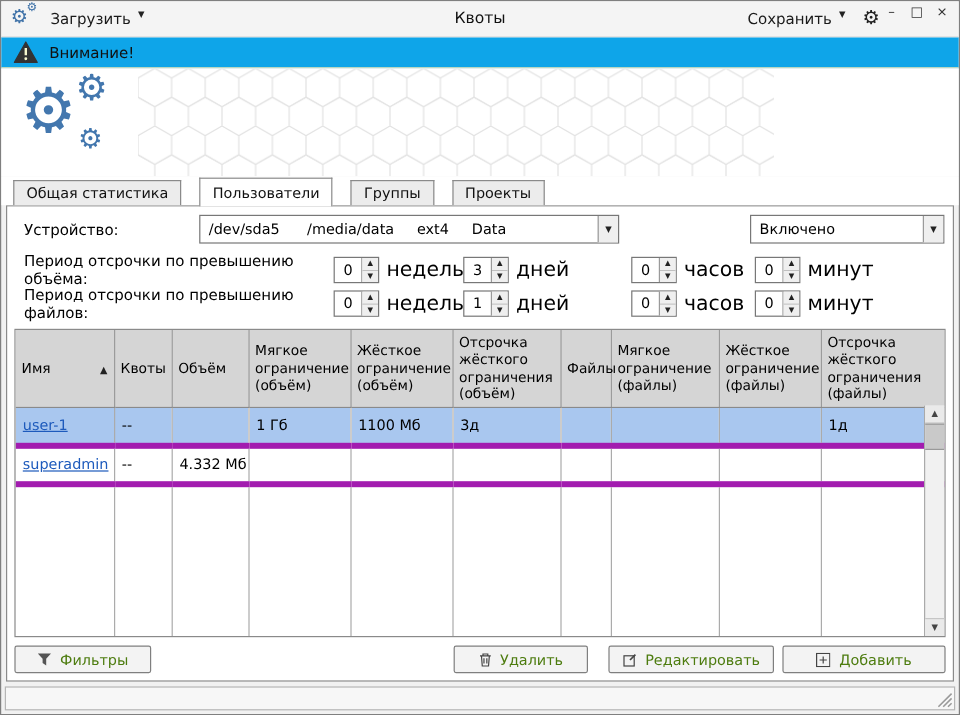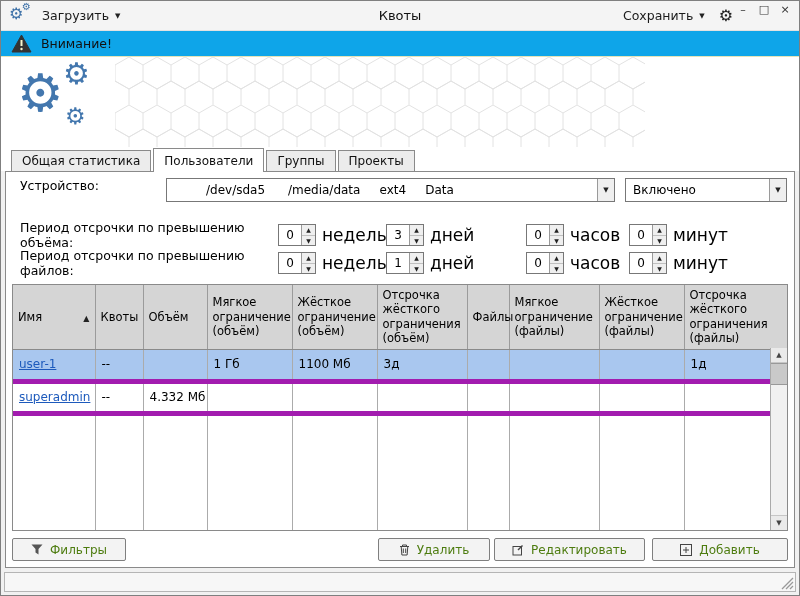--- a/index.html
+++ b/index.html
@@ -9,21 +9,21 @@
             display:flex; flex-direction:column; position:relative; overflow:hidden; }
 
   
   .titlebar { height:30px; background:#f4f4f4; border-bottom:1px solid #e2e2e2;
               display:flex; align-items:center; padding:0 8px; position:relative; flex:none; }
   .tb-left { display:flex; align-items:center; gap:7px; z-index:2; }
   .app-icon { position:relative; width:26px; height:24px; color:#3f72a8; }
   .app-icon .ai1 { position:absolute; left:0; top:2px; font-size:16px; line-height:1; }
   .app-icon .ai2 { position:absolute; left:13px; top:-2px; font-size:10px; line-height:1; }
   .tb-menu { background:none; border:none; font-family:"DejaVu Sans",sans-serif; font-size:12.5px;
-             color:#1a1a1a; display:flex; align-items:center; gap:6px; cursor:default; }
+             color:#1a1a1a; display:flex; gap:6px; cursor:default; }
   .caret { font-size:7px; color:#222; }
   .tb-title { position:absolute; left:0; right:0; text-align:center; font-size:13px; color:#111; z-index:1; }
   .tb-right { margin-left:auto; display:flex; align-items:center; gap:14px; padding-right:58px; z-index:2; }
   .gear-btn { background:none; border:none; font-size:16px; color:#222; line-height:1; cursor:default; }
   .win-controls { position:absolute; top:2px; right:8px; display:flex; gap:9px;
                   font-size:11px; color:#333; z-index:3; }
   .win-controls span { width:12px; text-align:center; line-height:13px; cursor:default; }
 
   
   .warnbar { height:26px; background:#0ea5e9; border-bottom:1px solid #e4e4b9; flex:none;
@@ -34,37 +34,37 @@
   .apphead { height:90px; background:#fff; position:relative; flex:none; overflow:hidden; }
   .hexbg { position:absolute; left:114px; top:0; }
   .logo { position:absolute; left:16px; top:4px; width:90px; height:84px; color:#4377ae; }
   .logo .g1 { position:absolute; left:0; top:6px; font-size:52px; line-height:1; }
   .logo .g2 { position:absolute; left:46px; top:-2px; font-size:30px; line-height:1; }
   .logo .g3 { position:absolute; left:48px; top:44px; font-size:23px; line-height:1; }
   .app-desc { position:absolute; left:120px; top:40px; font-size:12.5px; color:#000; z-index:1; }
 
   
   .tabstrip { height:24px; background:#fff; padding-left:10px; display:flex; align-items:flex-end;
-              position:relative; z-index:2; flex:none; }
+              position:relative; z-index:2; flex:none;gap:13px; }
   .tab { border:1px solid #8a8a8a; border-bottom:none; background:#ececec; height:21px;
          font-size:12px; color:#111; padding:3px 10px 0; margin-right:2px; white-space:nowrap; cursor:default; }
   .tab.active { background:#fff; height:24px; padding-top:5px; margin-bottom:-1px; position:relative; z-index:3; }
 
   
   .panel { flex:1; margin:0 4px; border:1px solid #8a8a8a; background:#fff;
            display:flex; flex-direction:column; padding:6px; min-height:0; position:relative; z-index:1; }
   .lbl { font-size:12.5px; color:#000; }
-  .row-device { display:flex; align-items:flex-start; height:26px; margin-bottom:18px; flex:none; }
+  .row-device { display:flex; align-items:center; height:26px; margin-bottom:8px; flex:none; }
   .row-device .lbl { width:154px; padding-left:8px; }
   .combo { height:24px; border:1px solid #777; background:#fff; display:flex; align-items:stretch; }
   .combo-text { flex:1; display:flex; align-items:center; padding:0 7px; font-size:12px;
                 white-space:pre; overflow:hidden; }
   .combo-btn { width:17px; border-left:1px solid #9a9a9a; background:#efefef;
                display:flex; align-items:center; justify-content:center; font-size:7px; color:#222; }
-  .combo.device { width:449px;padding-left:32px; }
+  .combo.device { width:350px; }
   .combo.state { width:162px; margin-left:auto; margin-right:1px; }
 
   .grace-row { display:flex; align-items:center; height:26px; margin-bottom:2px; flex:none; }
   .grace-row .lbl { width:266px; padding-left:8px; }
   .sgroup { display:flex; align-items:center; }
   .sg1 { width:108px; } .sg2 { width:140px; } .sg3 { width:103px; }
   .spin { width:38px; height:22px; border:1px solid #777; background:#fff; display:flex; flex:none; }
   .spin-val { flex:1; display:flex; align-items:center; justify-content:center; font-size:12px; }
   .spin-btns { width:14px; border-left:1px solid #9a9a9a; display:flex; flex-direction:column; }
   .spin-btns span { flex:1; display:flex; align-items:center; justify-content:center;
@@ -97,21 +97,21 @@
   .vs-btn.down { position:absolute; left:0; right:0; bottom:0; border-top:1px solid #c6c6c6; }
   .vs-thumb { height:22px; background:#c9c9c9; border-top:1px solid #999; border-bottom:1px solid #999; }
 
   
   .footer { margin-top:7px; display:flex; align-items:center; flex:none; }
   .btn { height:23px; border:1px solid #7f7f7f; border-radius:2px; background:#f3f3f3;
          font-family:"DejaVu Sans",sans-serif; font-size:12px; color:#4d7c0f;
          display:flex; align-items:center; justify-content:center; gap:7px; cursor:default; }
   .btn-filters { width:114px; }
   .btn-delete { width:112px; margin-left:auto; }
-  .btn-edit { width:151px; margin-left:4px; }
+  .btn-edit { width:138px; margin-left:17px; }
   .btn-add { width:136px; margin-left:7px; }
 
   
   .statusbar { height:20px; margin:4px 3px 3px; border:1px solid #b5b5b5; background:#f7f7f7;
                position:relative; flex:none; }
   .grip { position:absolute; right:1px; bottom:1px; }
 </style>
 </head>
 <body>
 

